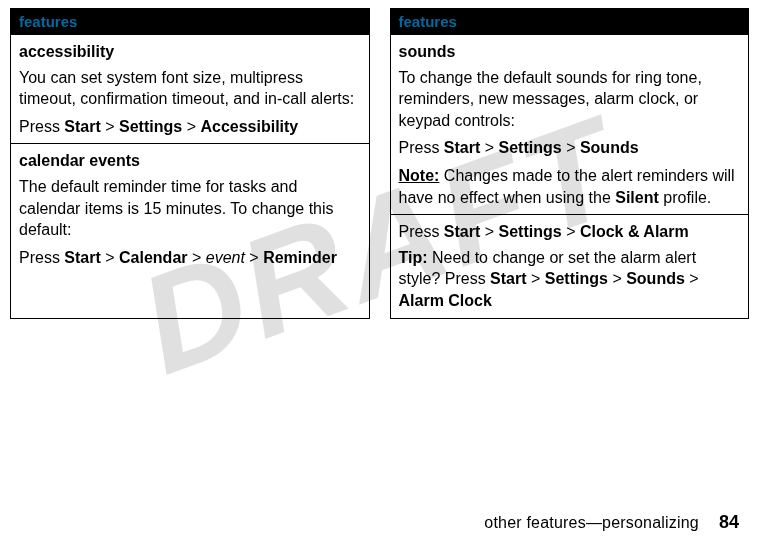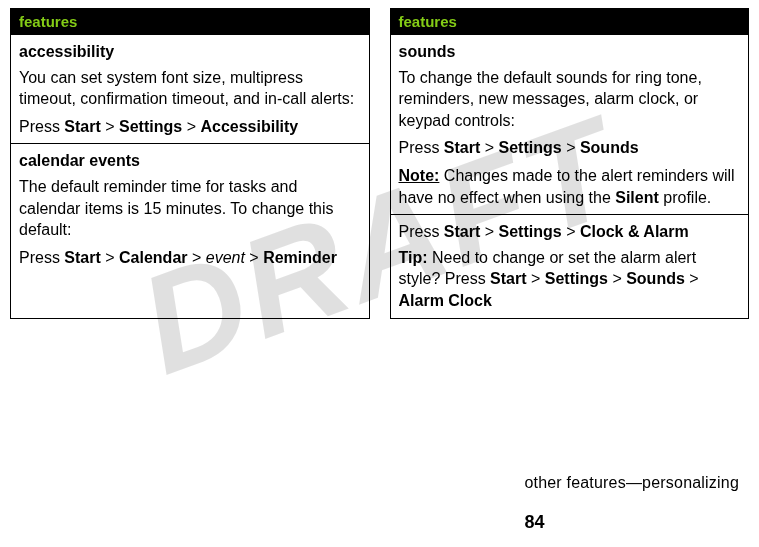--- a/index.html
+++ b/index.html
@@ -30,21 +30,21 @@
       gap: 20px;
       position: relative;
       z-index: 1;
     }
     .col {
       flex: 1;
       border: 1px solid #000;
     }
     .header-row {
       background: #000;
-      color: #84cc16;
+      color: #0369a1;
       font-weight: bold;
       padding: 4px 8px;
       font-size: 15px;
     }
     .cell {
       padding: 6px 8px;
       border-top: 1px solid #000;
       font-size: 16px;
       line-height: 1.35;
     }
@@ -67,21 +67,20 @@
     .tip .lead { font-weight: bold; }
     .footer {
       position: absolute;
       bottom: 14px;
       right: 20px;
       display: flex;
       align-items: baseline;
       gap: 20px;
       font-size: 16px;
       z-index: 1;
-      flex-direction: column;
     }
     .footer .section { letter-spacing: 0.2px; }
     .footer .pagenum { font-weight: bold; font-size: 18px; }
     .col.right {
       border-bottom: 1px solid #000;
     }
   </style>
 </head>
 <body>
 

